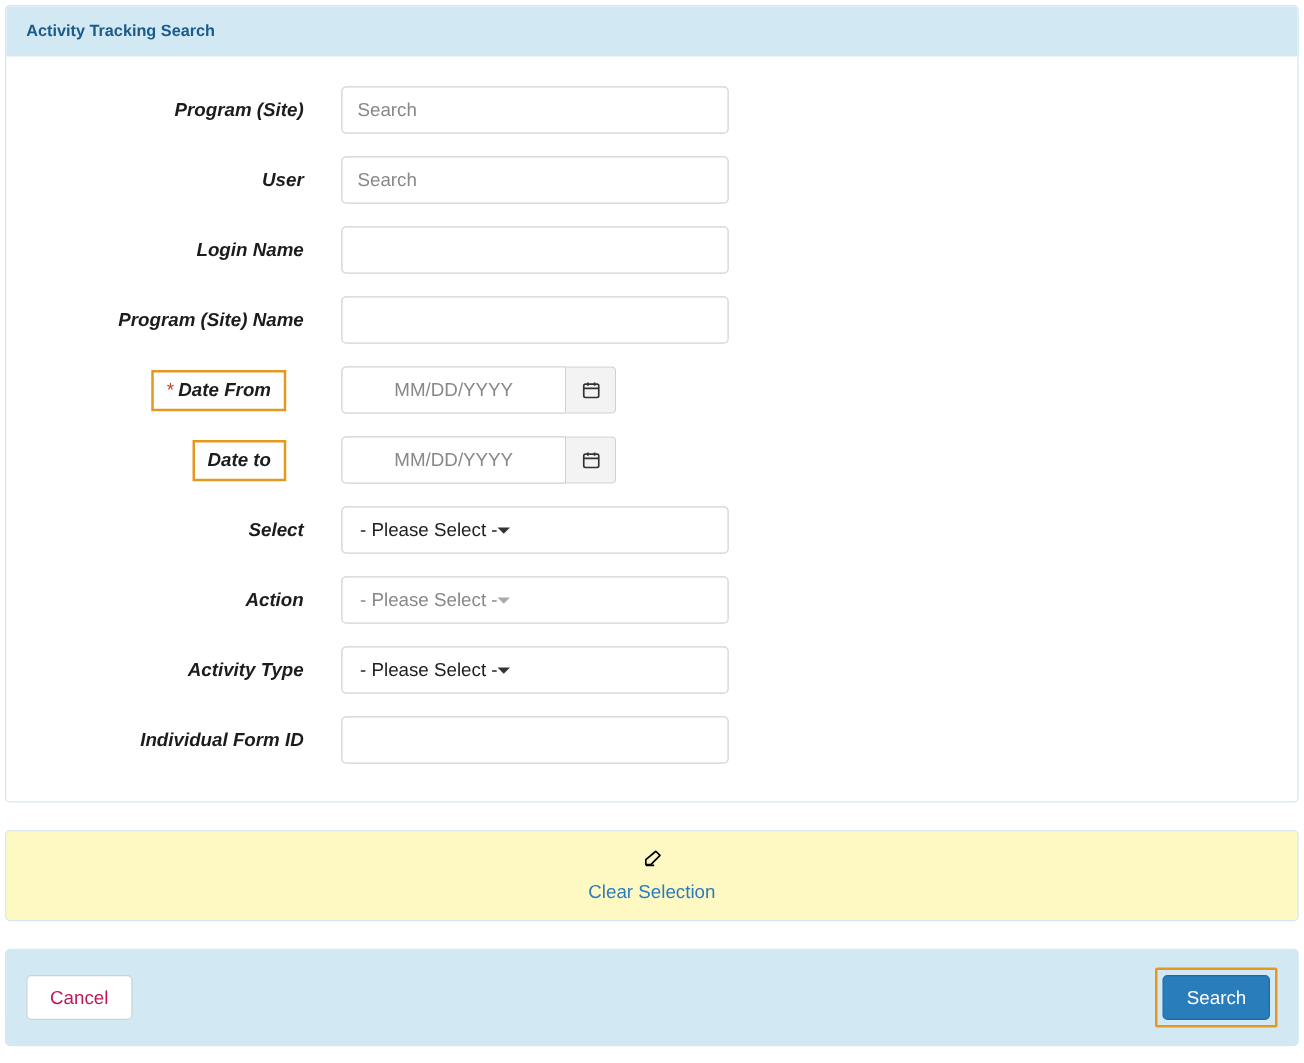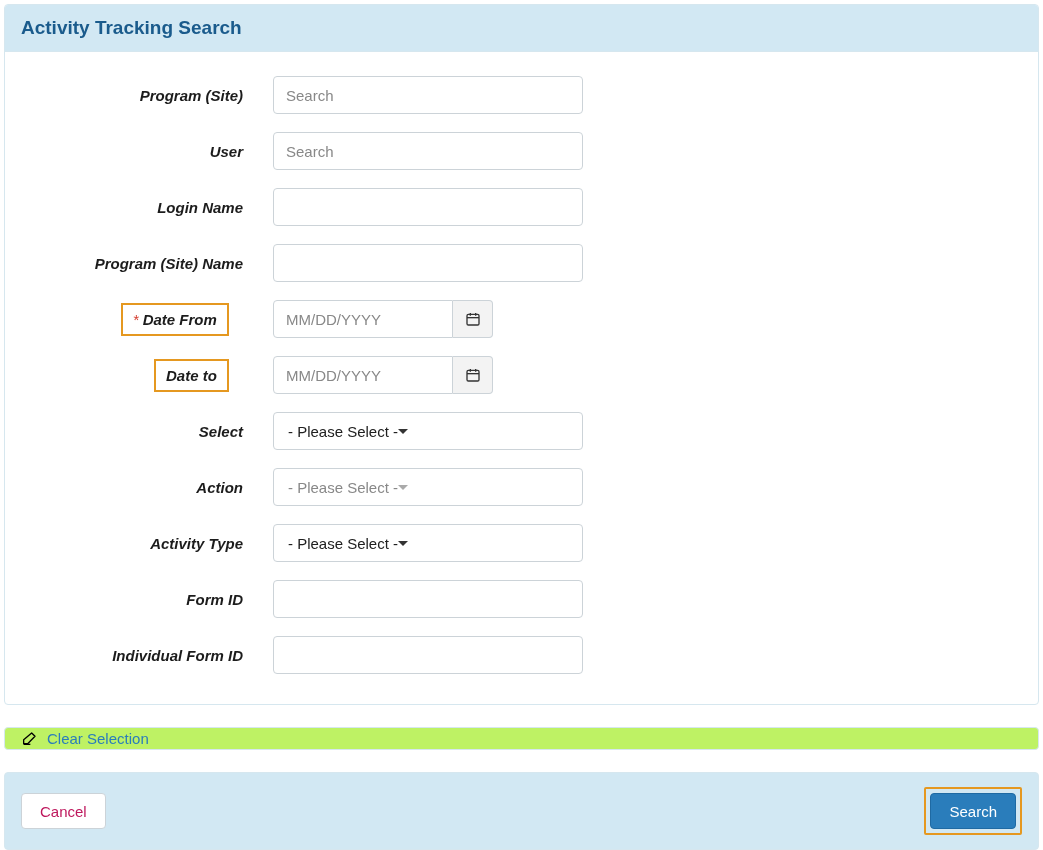--- a/index.html
+++ b/index.html
@@ -31,21 +31,21 @@
   .panel {
     border: 1px solid var(--border-light);
     border-radius: 4px;
     overflow: hidden;
     background: #fff;
   }
   .panel-header {
     background: var(--header-bg);
     color: var(--header-text);
     font-weight: 700;
-    font-size: 19px;
+    font-size: 13px;
     padding: 12px 16px;
     border-bottom: 1px solid var(--border-light);
   }
   .panel-body {
     padding: 24px 20px 30px 20px;
   }
   .form-row {
     display: flex;
     align-items: center;
     margin-bottom: 18px;
@@ -90,20 +90,21 @@
     font-size: 15px;
     color: #333;
     background: #fff;
   }
   input.form-control::placeholder { color: var(--input-placeholder); }
   .date-input {
     flex: 1;
     border-top-right-radius: 0 !important;
     border-bottom-right-radius: 0 !important;
     width: 170px;
+    text-align: center;
   }
   .date-btn {
     width: 40px;
     height: 38px;
     border: 1px solid var(--input-border);
     border-left: none;
     border-radius: 0 4px 4px 0;
     background: #f3f3f3;
     display: flex;
     align-items: center;
@@ -132,25 +133,26 @@
     border-left: 5px solid transparent;
     border-right: 5px solid transparent;
     border-top: 5px solid #333;
   }
   .select.disabled .caret { border-top-color: #aaa; }
 
   .clear-panel {
     margin-top: 22px;
     border: 1px solid var(--border-light);
     border-radius: 4px;
-    background: #bef264;
-    padding: 2px 16px;
+    background: #fef9c3;
+    padding: 14px 16px;
     display: flex;
     align-items: center;
     gap: 10px;
+    flex-direction: column;
   }
   .clear-link {
     color: var(--link);
     font-size: 15px;
     cursor: pointer;
     text-decoration: none;
   }
 
   .footer {
     margin-top: 22px;
@@ -291,26 +293,20 @@
       <div class="form-row">
         <div class="form-label">Activity Type</div>
         <div class="form-control-wrap">
           <div class="select">
             <span>- Please Select -</span>
             <span class="caret"></span>
           </div>
         </div>
       </div>
 
-      <div class="form-row">
-        <div class="form-label">Form ID</div>
-        <div class="form-control-wrap">
-          <input class="form-control" type="text" style="">
-        </div>
-      </div>
 
       <div class="form-row" style="margin-bottom:0;">
         <div class="form-label">Individual Form ID</div>
         <div class="form-control-wrap">
           <input class="form-control" type="text" style="">
         </div>
       </div>
 
     </div>
   </div>

